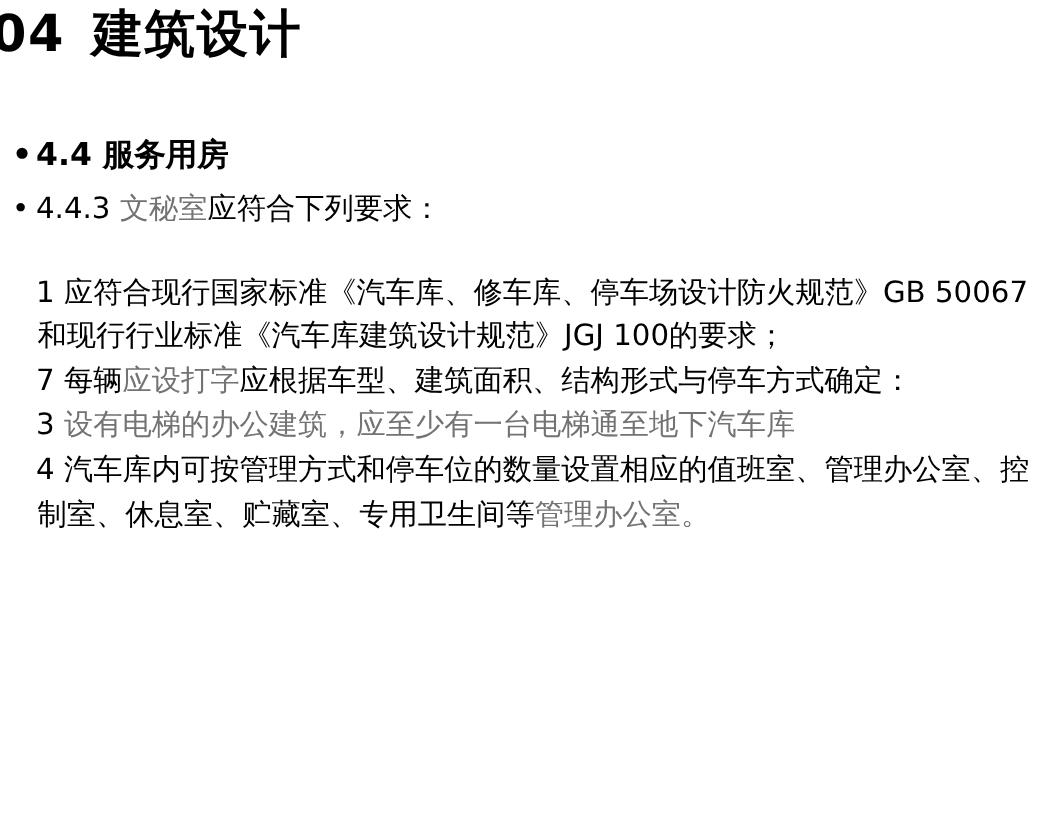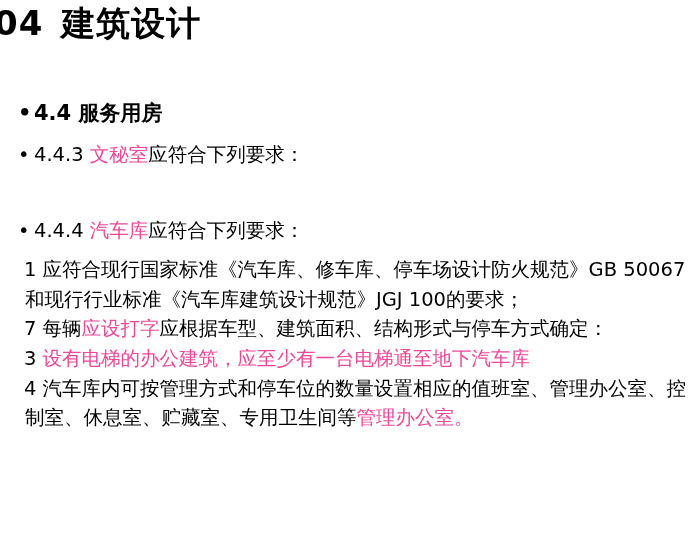--- a/index.html
+++ b/index.html
@@ -38,39 +38,39 @@
   .body {
     position: absolute;
     left: 8px;
     top: 88px;
     width: 688px;
   }
   .line {
     display: block;
     font-size: 19.5px;
     line-height: 1.52;
-    margin: 10px;
+    margin: 0;
     padding: 0;
     text-indent: 0;
   }
   .lvl1 {
     font-size: 21px;
     font-weight: bold;
     margin-bottom: 4px;
   }
   .bullet-dot {
     display: inline-block;
     width: 16px;
     text-align: left;
   }
   .bullet-dot.big {
     font-size: 21px;
   }
   .red {
-    color: #ec4899;
+    color: #737373;
   }
   .spacer {
     display: block;
     height: 26px;
   }
   .wrap {
     display: block;
     font-size: 19.5px;
     line-height: 1.52;
     padding-left: 17px;
@@ -93,23 +93,20 @@
     </div>
 
     <div class="line">
       <span class="bullet-dot">•</span><span>4.4.3 </span><span class="red">文秘室</span><span>应符合下列要求：</span>
     </div>
 
 
 
     <span class="spacer"></span>
 
-    <div class="line">
-      <span class="bullet-dot">•</span><span>4.4.4 </span><span class="red">汽车库</span><span>应符合下列要求：</span>
-    </div>
 
     <div class="wrap">
       <span class="bullet-dot">•</span><span>1 应符合现行国家标准《汽车库、修车库、停车场设计防火规范》GB 50067和现行行业标准《汽车库建筑设计规范》JGJ 100的要求；</span>
     </div>
 
     <div class="wrap">
       <span class="bullet-dot">•</span><span>7 每辆</span><span class="red">应设打字</span><span>应根据车型、建筑面积、结构形式与停车方式确定：</span>
     </div>
 
     <div class="wrap">

